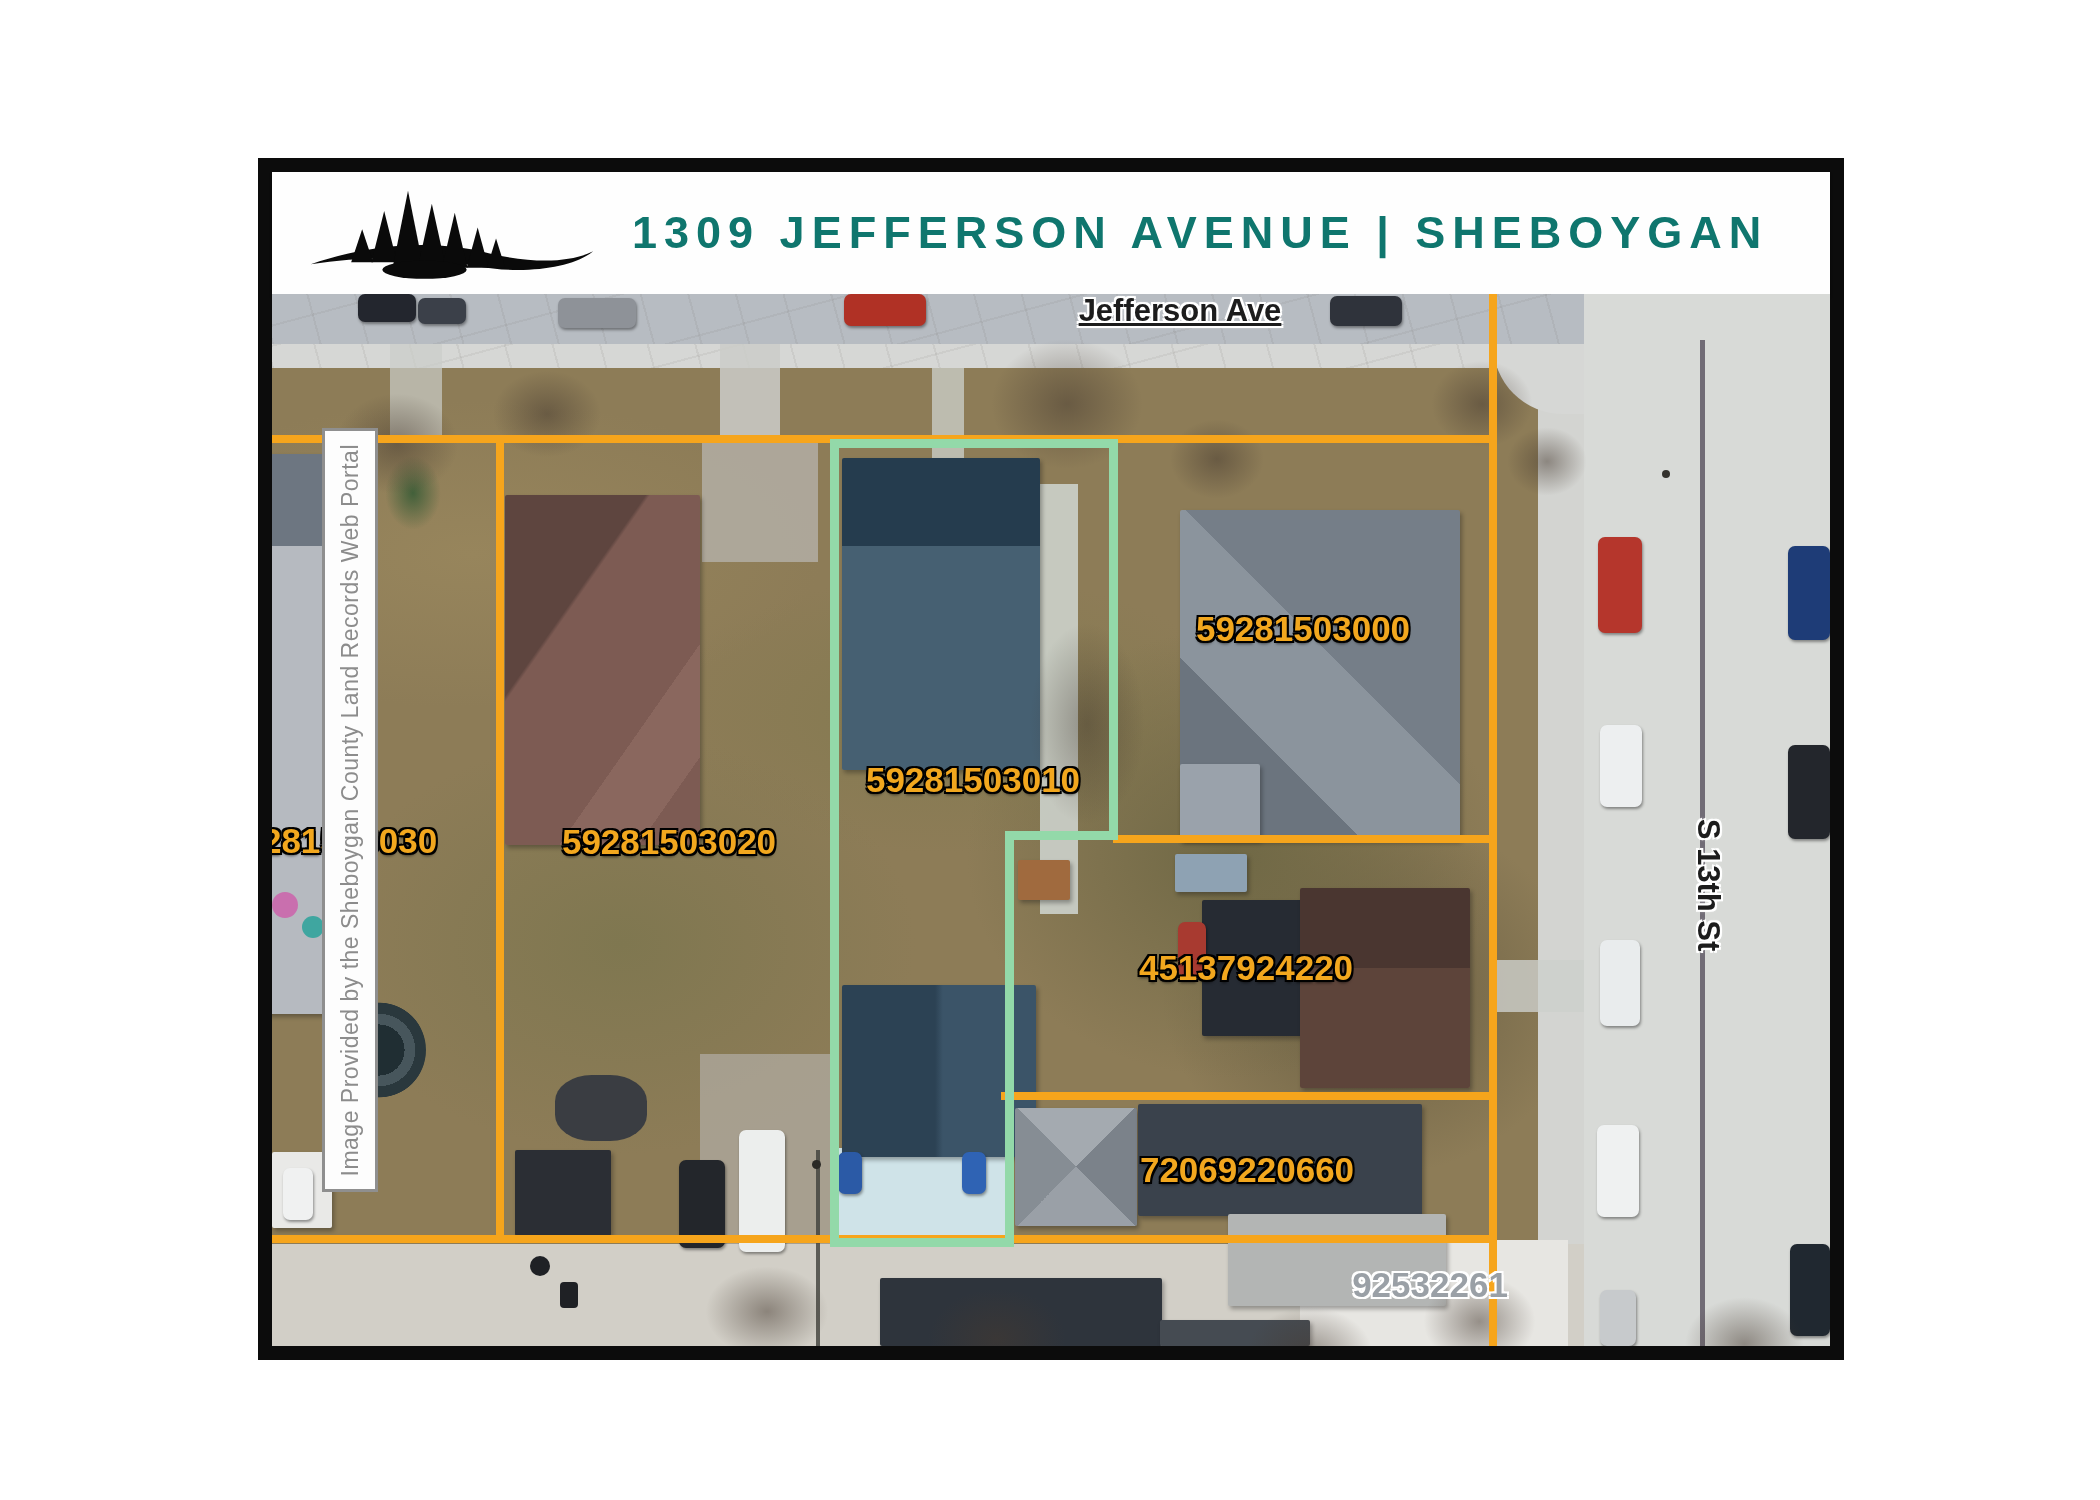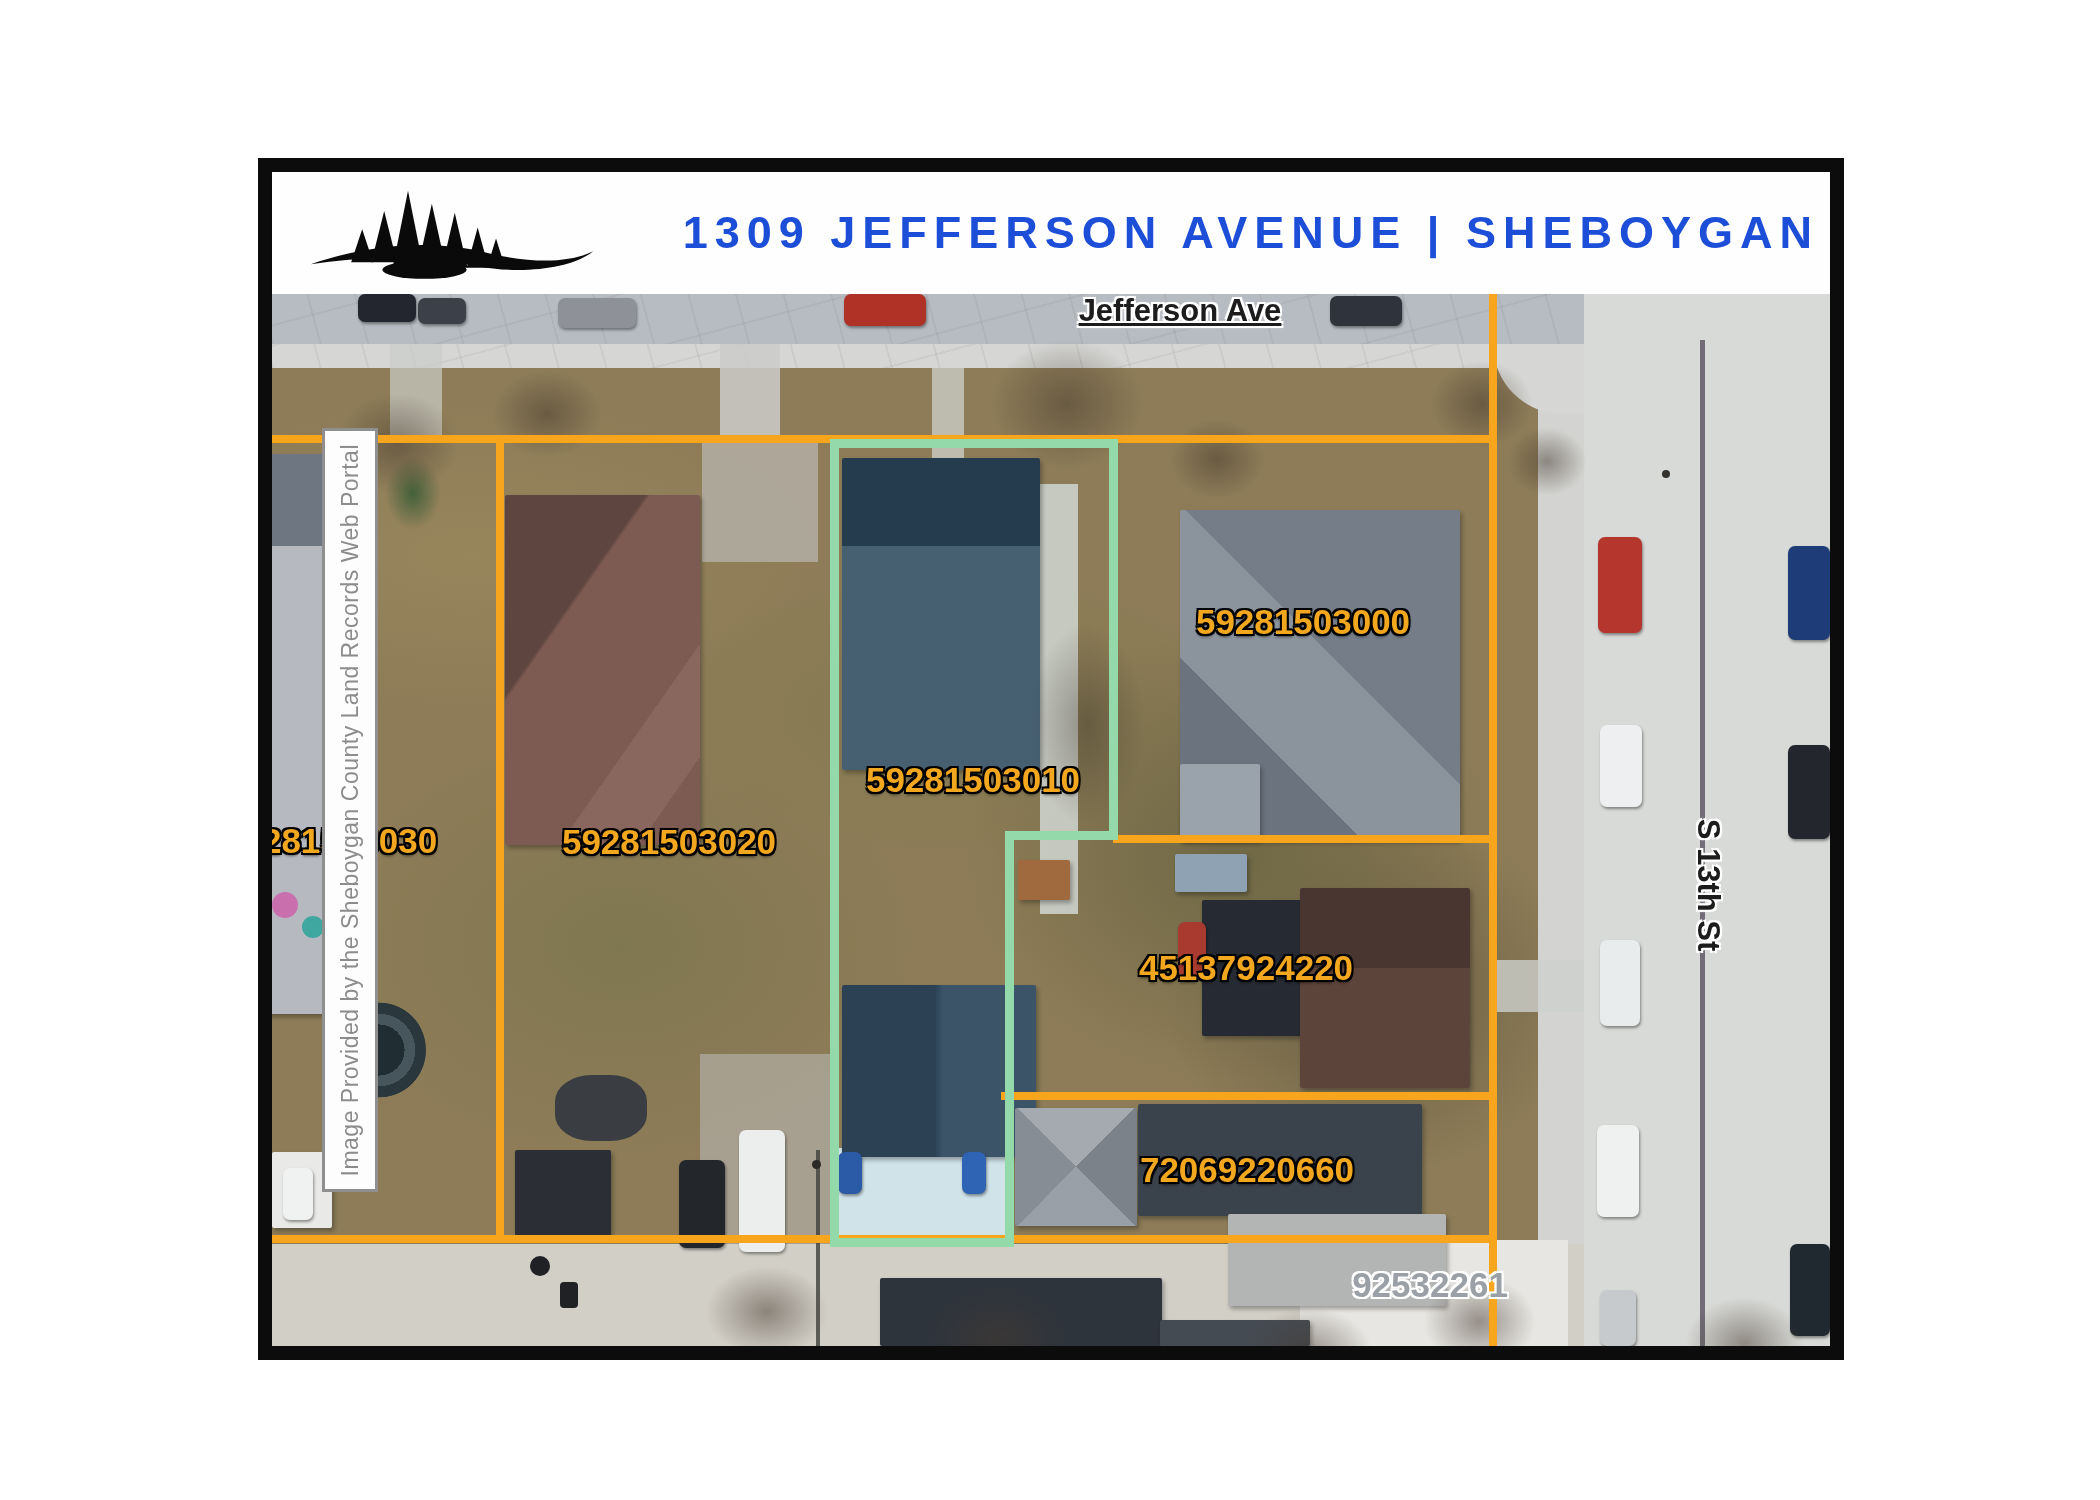--- a/index.html
+++ b/index.html
@@ -1,20 +1,20 @@
 <!DOCTYPE html>
 <html><head>
 <meta charset="utf-8">
 <style>
   html,body{margin:0;padding:0;background:#ffffff;}
   body{width:2100px;height:1500px;position:relative;font-family:"Liberation Sans",sans-serif;overflow:hidden;}
   .frame{position:absolute;left:258px;top:158px;width:1558px;height:1174px;border:14px solid #0c0c0c;background:#fff;}
   .header{position:absolute;left:0;top:0;width:1558px;height:122px;background:#fefefe;display:flex;align-items:center;border-bottom:1px solid #c9c9c9;box-shadow:0 2px 3px rgba(0,0,0,.25);}
   .logo-wrap{width:360px;display:flex;justify-content:center;align-items:center;}
-  .title{flex:1;text-align:right;font-size:45px;font-weight:700;letter-spacing:7px;color:#1d4ed8;padding-right:11px;white-space:nowrap;}
+  .title{flex:1;text-align:left;font-size:45px;font-weight:700;letter-spacing:7px;color:#0f766e;padding-right:24px;white-space:nowrap;}
   .map{position:absolute;left:0;top:122px;width:1558px;height:1052px;overflow:hidden;background:#8d7c57;}
   .abs{position:absolute;}
   .ground{left:0;top:0;width:1558px;height:1052px;z-index:0;background:
     radial-gradient(420px 300px at 350px 650px, #7f7750 0%, rgba(127,119,80,0) 70%),
     radial-gradient(380px 320px at 960px 560px, #6f6845 0%, rgba(111,104,69,0) 70%),
     radial-gradient(300px 260px at 1100px 700px, #6a5f43 0%, rgba(106,95,67,0) 70%),
     radial-gradient(500px 220px at 200px 260px, #97855c 0%, rgba(151,133,92,0) 70%),
     radial-gradient(420px 200px at 680px 420px, #847a50 0%, rgba(132,122,80,0) 70%),
     #8d7c57;}
   .road{background:#b7bcc2;z-index:1;}
@@ -155,21 +155,21 @@
     <div class="abs oline" style="left:841px;top:541px;width:384px;height:8px;"></div>
     <div class="abs oline" style="left:729px;top:798px;width:496px;height:8px;"></div>
 
     <div class="abs gline" style="left:558px;top:145px;width:288px;height:9px;"></div>
     <div class="abs gline" style="left:558px;top:145px;width:9px;height:808px;"></div>
     <div class="abs gline" style="left:837px;top:145px;width:9px;height:401px;"></div>
     <div class="abs gline" style="left:733px;top:537px;width:113px;height:9px;"></div>
     <div class="abs gline" style="left:733px;top:537px;width:9px;height:416px;"></div>
     <div class="abs gline" style="left:558px;top:944px;width:184px;height:9px;"></div>
 
-    <div class="abs plabel ctr" style="left:1031px;top:328px;">59281503000</div>
+    <div class="abs plabel ctr" style="left:1031px;top:335px;">59281503000</div>
     <div class="abs plabel ctr" style="left:701px;top:486px;">59281503010</div>
     <div class="abs plabel ctr" style="left:397px;top:548px;">59281503020</div>
     <div class="abs plabel" style="left:-49px;top:527px;">59281503030</div>
     <div class="abs plabel ctr" style="left:974px;top:674px;">45137924220</div>
     <div class="abs plabel ctr" style="left:975px;top:876px;">72069220660</div>
     <div class="abs glabel ctr" style="left:1114px;top:991px;margin-left:44px;">92532261</div>
 
     <div class="abs slabel ctr" style="left:908px;top:17px;text-decoration:underline;">Jefferson Ave</div>
     <div class="abs slabel ctr vtext" style="left:1436px;top:591px;">S 13th St</div>
 

